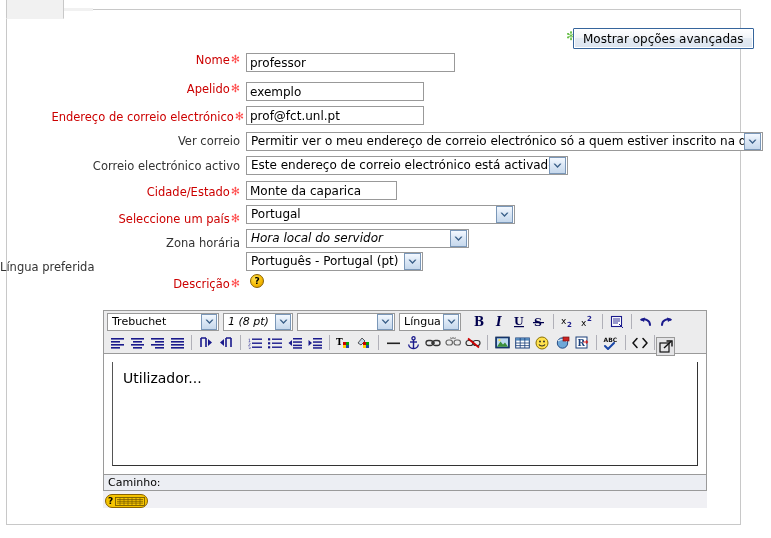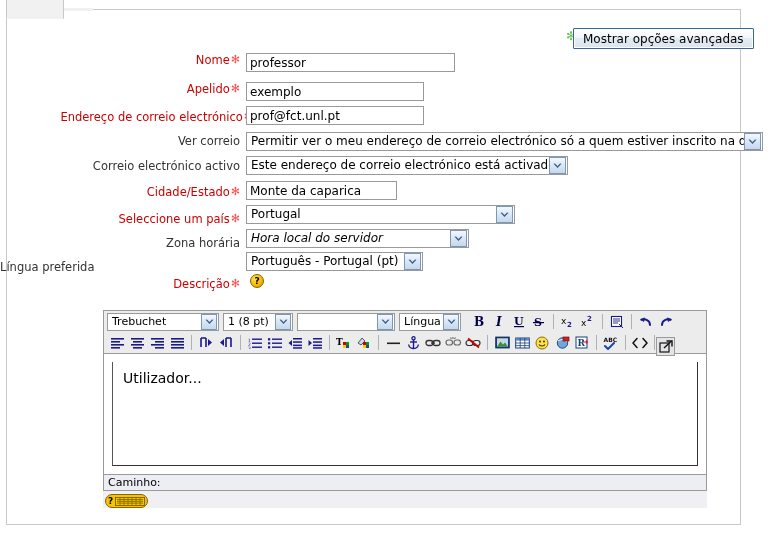--- a/index.html
+++ b/index.html
@@ -268,21 +268,21 @@
       <span class="star">✻</span>
   </div>
   <input class="ti" style="position: absolute; left: 246px; top: 53px; width: 209px;" value="professor">
 
   <div class="row" style="left:0px; top:82px; width:240px; justify-content:flex-end;">
     <span class="lbl req">Apelido</span>
       <span class="star">✻</span>
   </div>
   <input class="ti" style="position: absolute; left: 246px; top: 82px; width: 178px;" value="exemplo">
 
-  <div class="row" style="left:13px; top:110px; width:240px; justify-content:flex-end;align-items:center;">
+  <div class="row" style="left:4px; top:110px; width:240px; justify-content:flex-end;align-items:center;">
     <span class="lbl req">Endereço de correio electrónico</span>
       <span class="star">✻</span>
   </div>
   <input class="ti" style="position: absolute; left: 246px; top: 106px; width: 178px;" value="prof@fct.unl.pt">
 
   <div class="row" style="left:0px; top:134px; width:240px; justify-content:flex-end;">
     <span class="lbl">Ver correio</span>
   </div>
   <div class="sel" style="position:absolute; left:246px; top:132px; width:517px;">
     <span class="seltext">Permitir ver o meu endereço de correio electrónico só a quem estiver inscrito na disciplina</span>
@@ -363,21 +363,21 @@
         <span class="selbtn" style="width:16px;height:16px;">
           <svg width="9" height="6" viewBox="0 0 9 6">
               <path d="M0.5 0.8 L4.5 5 L8.5 0.8 L7 0.4 L4.5 3 L2 0.4 Z" fill="#3a5f88"></path>
             </svg>
         </span>
       </div>
 
       <div style="width:4px;flex:0 0 auto;"></div>
 
       <div class="sel" style="width:70px; height:18px;">
-        <span class="seltext" style="font-size:11px;">1 (8 pt)</span>
+        <span class="seltext" style="font-size:11px;font-style:italic;">1 (8 pt)</span>
         <span class="selbtn" style="width:16px;height:16px;">
           <svg width="9" height="6" viewBox="0 0 9 6">
               <path d="M0.5 0.8 L4.5 5 L8.5 0.8 L7 0.4 L4.5 3 L2 0.4 Z" fill="#3a5f88"></path>
             </svg>
         </span>
       </div>
 
       <div style="width:4px;flex:0 0 auto;"></div>
 
       <div class="sel" style="width:98px; height:18px;">

